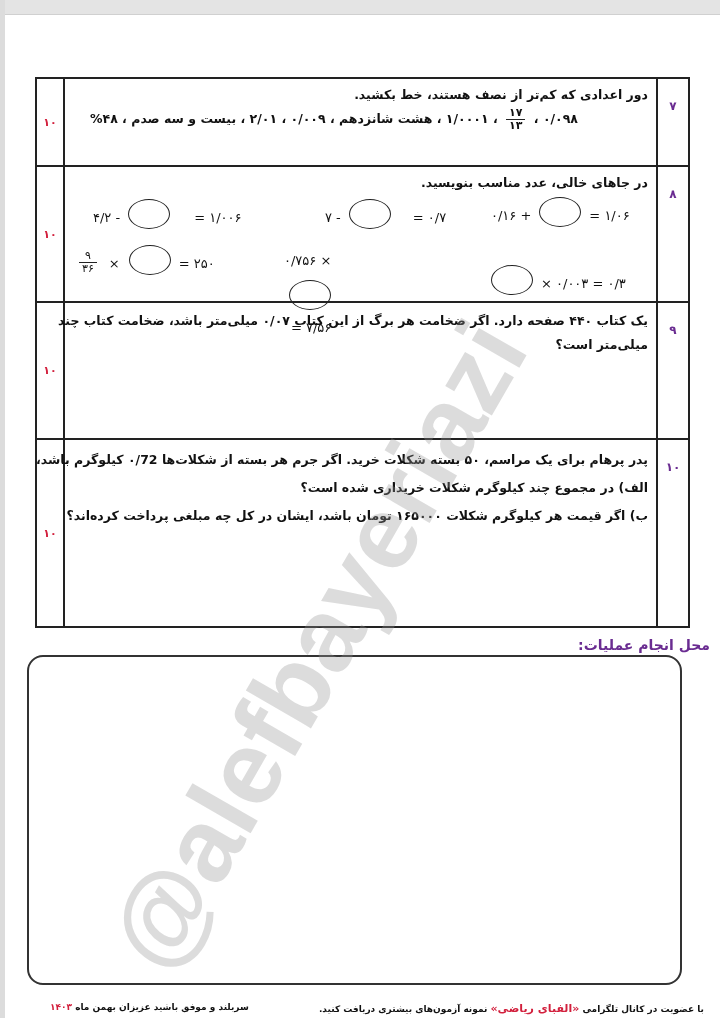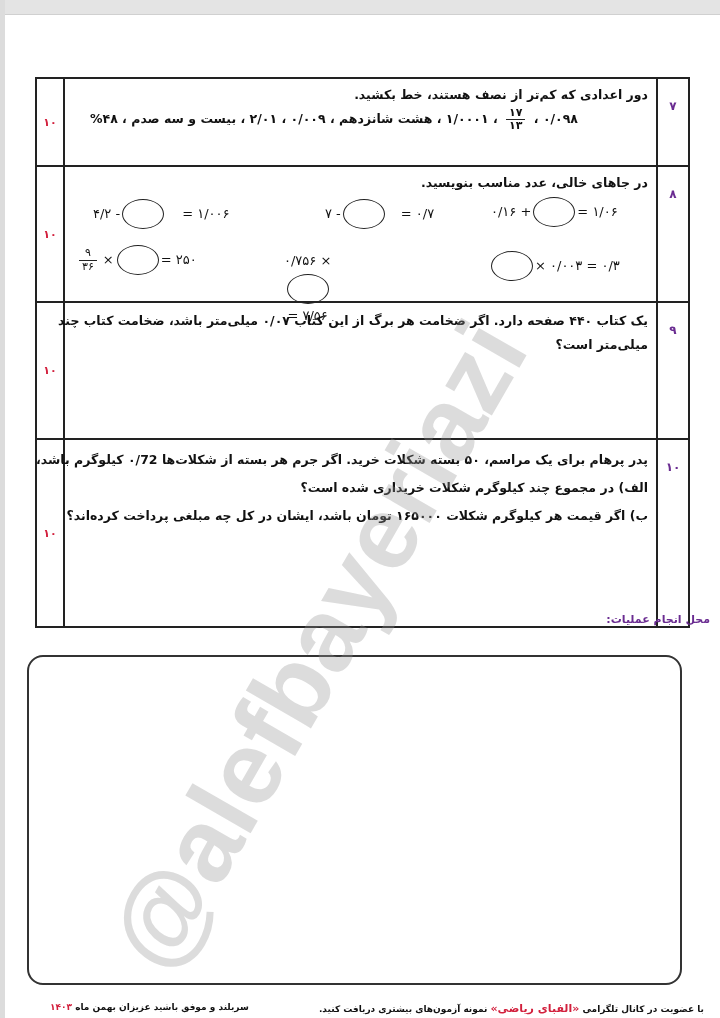--- a/index.html
+++ b/index.html
@@ -28,24 +28,24 @@
   .r9 { height:137px; }
   .r10 { height:188px; }
 
   .line { white-space:nowrap; }
   .list { direction:rtl; margin-top:2px; padding-right:70px; font-size:12.5px; }
   .frac { display:inline-block; vertical-align:middle; text-align:center; line-height:1.1; font-size:11px; margin:0 4px; }
   .frac .n { display:block; border-bottom:1.5px solid #222; padding:0 3px; }
   .frac .d { display:block; padding:0 3px; }
 
   .eq-grid { direction:ltr; position:relative; height:96px; margin-top:4px; font-weight:normal; }
-  .eq { position:absolute; display:flex; align-items:center; gap:2px; font-size:13px; letter-spacing:1px; }
+  .eq { position:absolute; display:flex; align-items:flex-end; gap:8px; font-size:13px; letter-spacing:1px; }
   .oval { display:inline-block; width:40px; height:28px; border:1.6px solid #222; border-radius:50%; }
 
-  .work-label { position:absolute; right:10px; top:613px; color:#6a2c91; font-weight:bold; font-size:11px; direction:rtl; }
+  .work-label { position:absolute; right:10px; top:637px; color:#6a2c91; font-weight:bold; font-size:14px; direction:rtl; }
   .work-box { position:absolute; left:27px; top:655px; width:651px; height:326px; border:2.5px solid #333; border-radius:16px; }
 
   .watermark {
     position:absolute; left:85px; top:470px;
     font-family:"Liberation Sans", sans-serif; font-size:104px; font-weight:bold;
     color:rgba(150,150,150,0.33); transform:rotate(-60deg); transform-origin:left top;
     white-space:nowrap; pointer-events:none; top:930px;
   }
 
   .footer-right { position:absolute; right:16px; top:1002px; font-size:9px; font-weight:bold; direction:rtl; white-space:nowrap; }
@@ -108,21 +108,21 @@
             </span>
             <span>×</span>
             <span class="oval"></span>
             <span>= ۲۵۰</span>
           </div>
           <div class="eq" style="left:211px; top:54px;flex-direction:column;">
             <span>۰/۷۵۶ ×</span>
             <span class="oval"></span>
             <span>= ۷/۵۶</span>
           </div>
-          <div class="eq" style="left:418px; top:54px;">
+          <div class="eq" style="left:418px; top:68px;">
             <span class="oval"></span>
             <span>× ۰/۰۰۳ = ۰/۳</span>
           </div>
         </div>
       </td>
       <td class="score">۱۰</td>
     </tr>
 
     <tr class="r9">
       <td class="num">۹</td>

